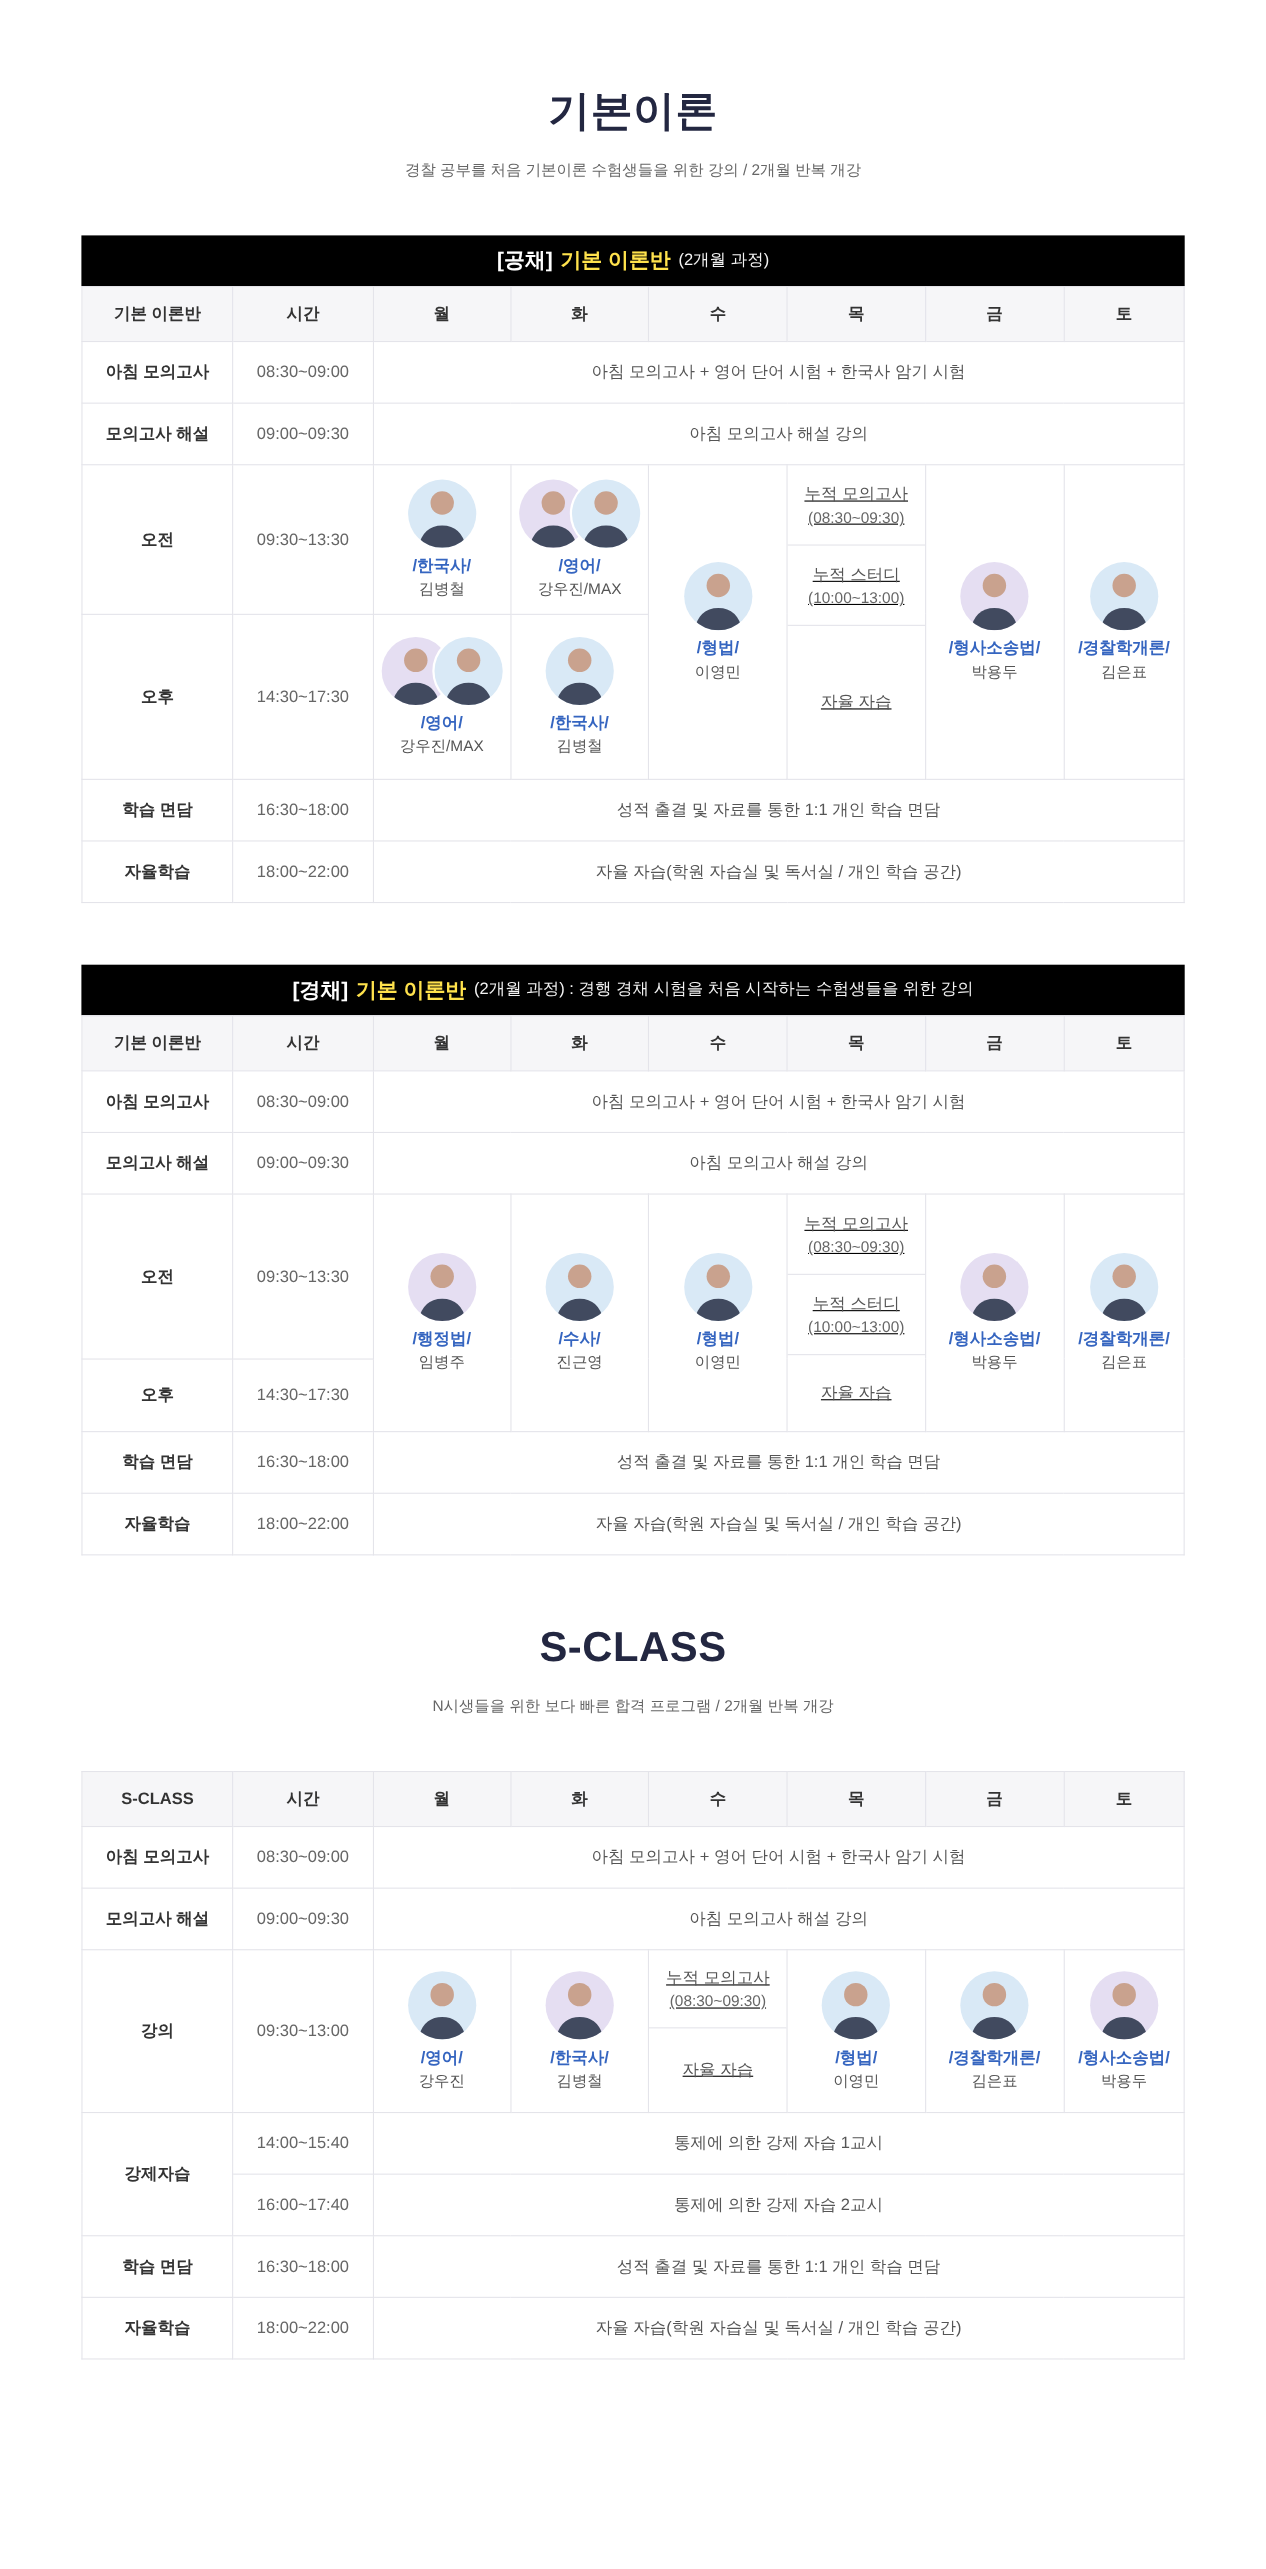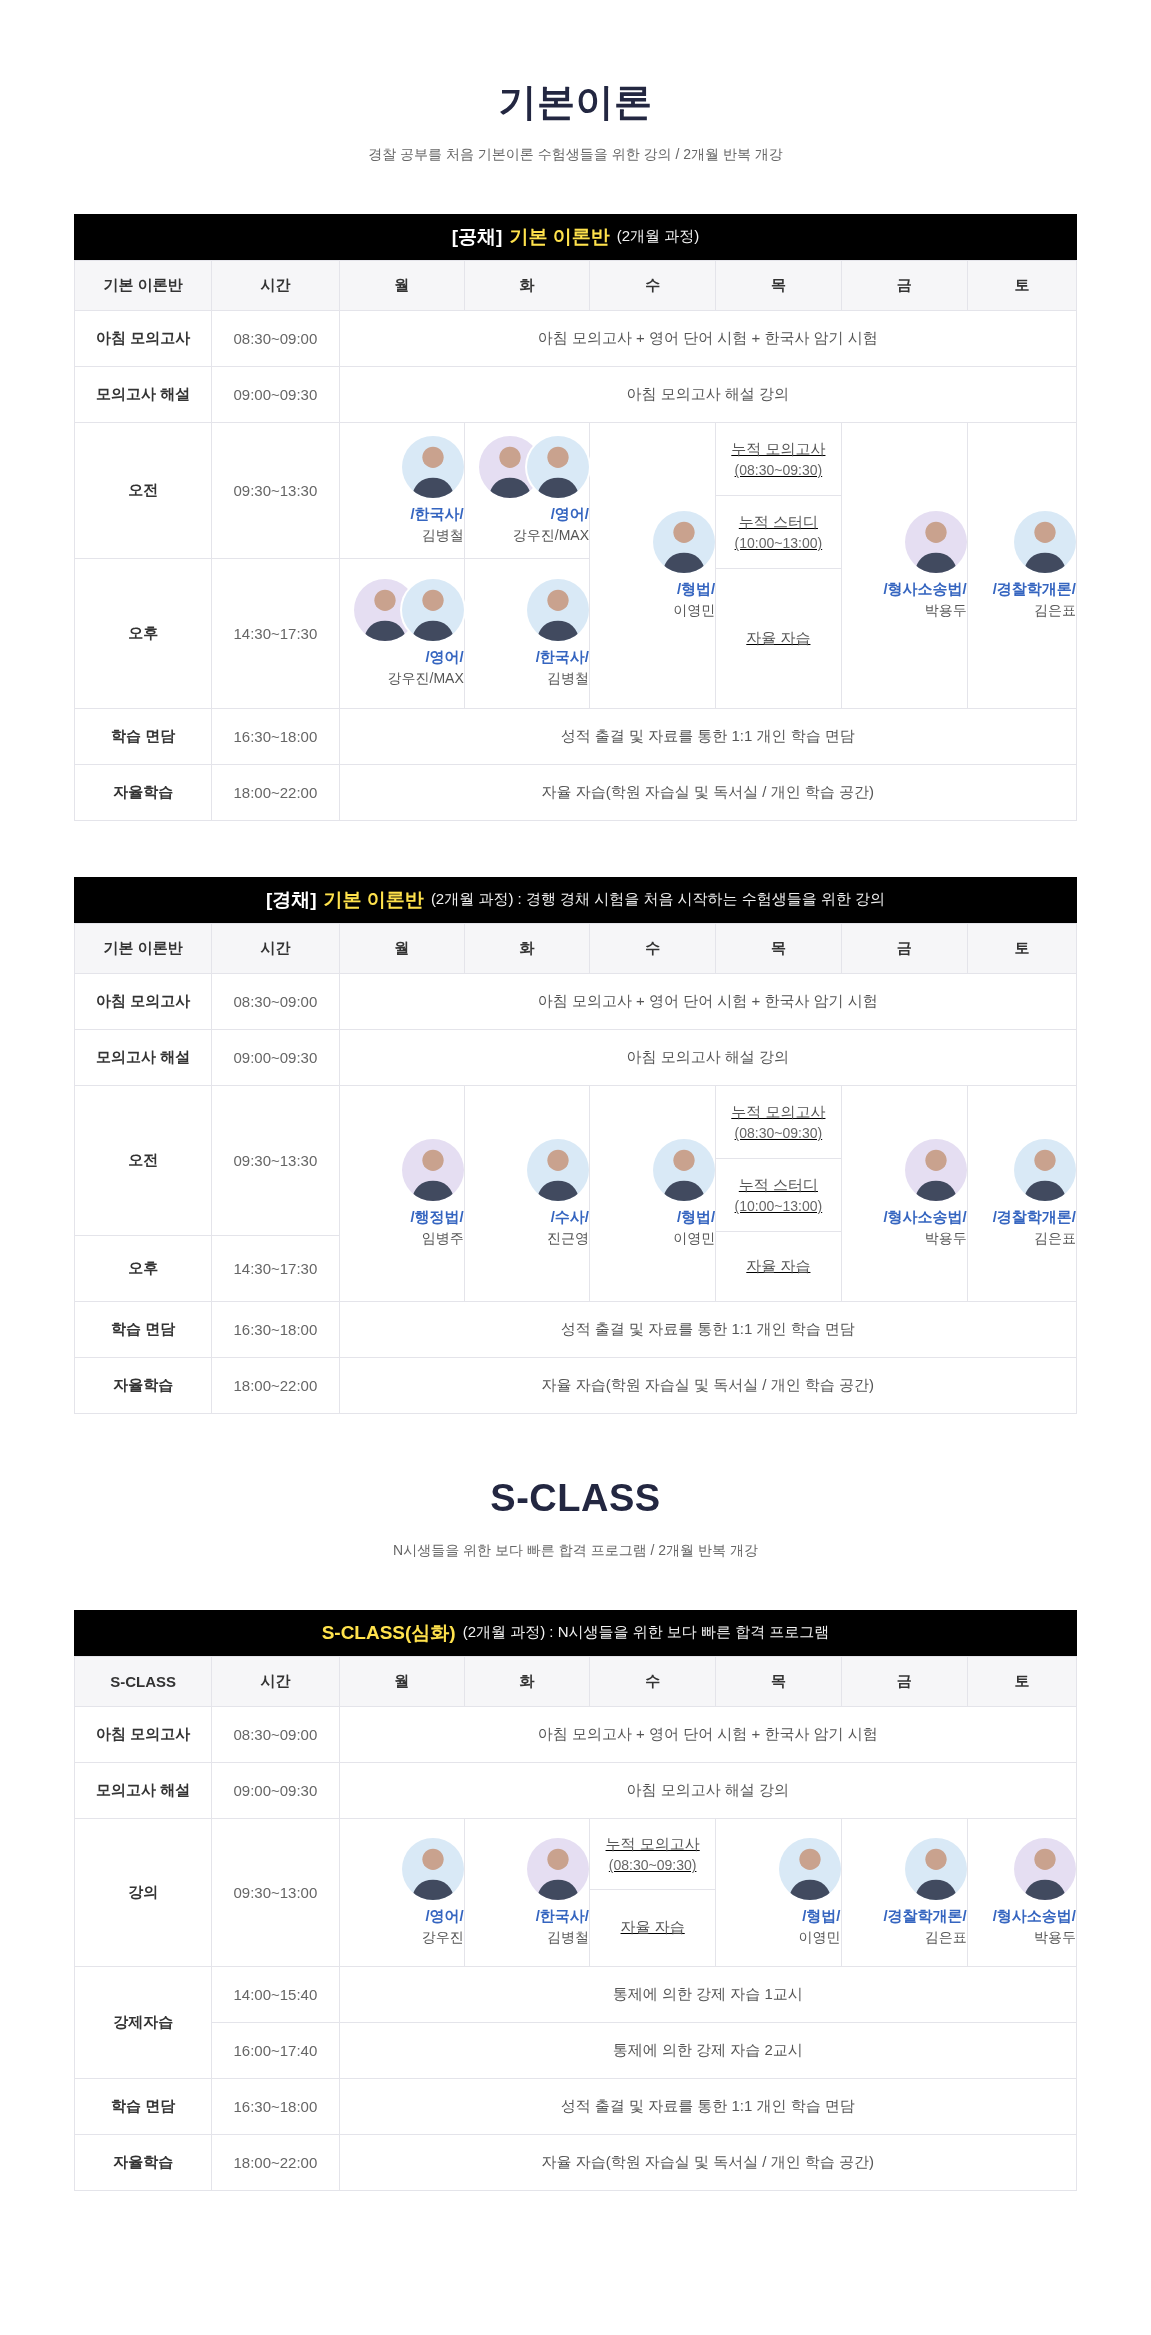--- a/index.html
+++ b/index.html
@@ -25,21 +25,21 @@
   td.time{font-size:15px;color:#666;}
   td.spanc{font-size:15px;color:#555;}
   tr.rh-head{height:50px}
   tr.rh-sm{height:56px}
   tr.rh-am1{height:136px}
   tr.rh-pm1{height:150px}
   tr.rh-am2{height:150px}
   tr.rh-pm2{height:66px}
   tr.rh-lec{height:148px}
 
-  .cellstack{display:flex;flex-direction:column;align-items:flex-end;justify-content:center;gap:3px;padding:8px 0;}
+  .cellstack{display:flex;flex-direction:column;align-items:center;justify-content:center;gap:3px;padding:8px 0;}
   .avatars{display:flex;justify-content:center;margin-bottom:4px;}
   .avatar{width:62px;height:62px;border-radius:50%;overflow:hidden;display:block;flex:none;}
   .avatar svg{width:100%;height:100%;display:block;}
   .avatar.blue{background:#d9e9f6;}
   .avatar.purple{background:#e5def2;}
   .avatar.ovl{margin-left:-14px;box-shadow:0 0 0 2px #fff;}
   .subject{font-size:15px;font-weight:600;color:#3565c0;}
   .tname{font-size:14px;color:#555;}
 
   .stack{display:flex;flex-direction:column;text-decoration:underline;}
@@ -392,24 +392,20 @@
     </tbody>
       </table>
   </div>
 
   <div class="sec sec-gap">
     <div class="sec-title">S-CLASS</div>
     <div class="sec-sub">N시생들을 위한 보다 빠른 합격 프로그램 / 2개월 반복 개강</div>
   </div>
 
   <div class="tbl-wrap">
-    <div class="bar">
-      <span class="hl">S-CLASS(심화)</span>
-      <span class="suf">(2개월 과정) : N시생들을 위한 보다 빠른 합격 프로그램</span>
-    </div>
     <table class="sched">
       <colgroup>
         <col style="width:13.7%">
           <col style="width:12.7%">
           <col style="width:12.5%">
           <col style="width:12.5%">
         <col style="width:12.6%">
           <col style="width:12.5%">
           <col style="width:12.6%">
           <col style="width:10.9%">

